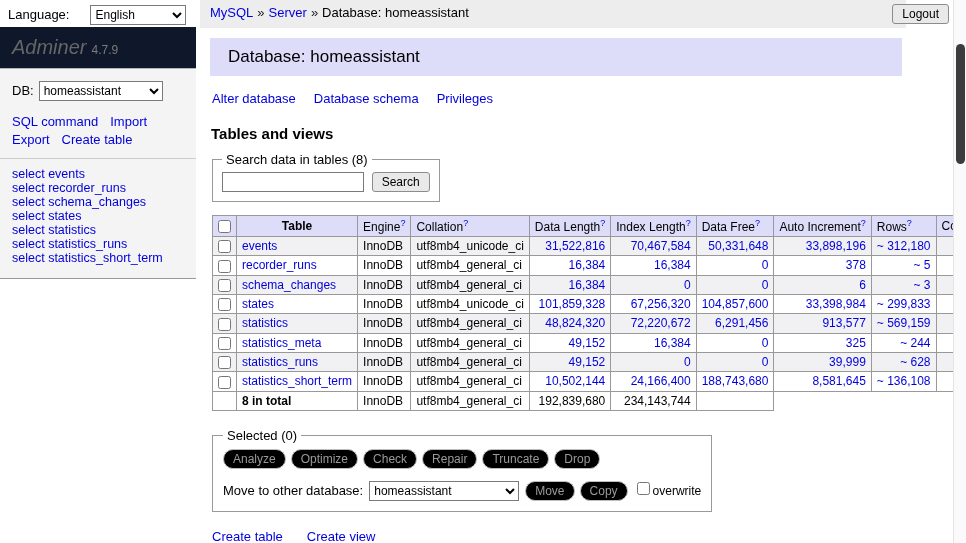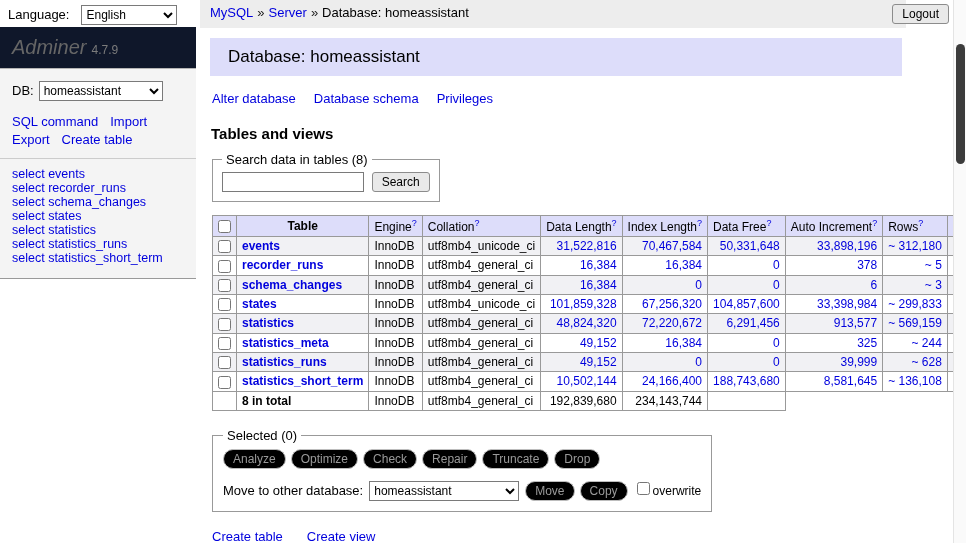--- a/index.html
+++ b/index.html
@@ -18,21 +18,21 @@
     padding: 2px 9px; color: #000; cursor: pointer;
   }
   button:disabled { color: #9a9a9a; background: #000000; border-color: #bdbdbd; border-radius: 10px; }
   select, input[type=text] {
     font-family: "Liberation Sans", sans-serif; font-size: 12px;
     border: 1px solid #7a7a7a; background: #fff; height: 20px;
   }
 
   
   .lang-row { position: absolute; top: 5px; left: 8px; }
-  .lang-row select { width: 96px; margin-left: 12px; }
+  .lang-row select { width: 96px; margin-left: 21px; }
   .breadcrumb {
     position: absolute; top: 0; left: 200px; width: 706px; height: 28px;
     background: #ededed; line-height: 26px; padding: 0 10px; white-space: nowrap;
   }
   .breadcrumb .sep { color: #222; margin: 0 4px; }
   .logout-btn { position: absolute; top: 4px; right: 17px; }
 
   
   .scrollbar { position: absolute; right: 0; top: 0; width: 13px; height: 543px; background: #fafafa; border-left: 1px solid #e4e4e4; }
   .scrollbar .thumb { position: absolute; left: 2px; top: 44px; width: 9px; height: 120px; background: #3c3c3c; border-radius: 5px; }
@@ -60,21 +60,21 @@
   .search-fs { margin: 10px 0 0 2px; }
   .search-fs input[type=text] { width: 142px; margin-right: 4px; }
 
   table.tables { border-collapse: collapse; margin: 13px 0 0 2px; font-size: 12px; }
   table.tables th, table.tables td { border: 1px solid #999; padding: 2px 5px; height: 16px; white-space: nowrap; }
   table.tables thead th { background: #ddddfa; font-weight: normal; text-align: left; }
   table.tables thead th.tname { font-weight: bold; text-align: center; }
   table.tables thead th:first-child { text-align: center; }
   table.tables sup { font-size: 9px; }
   table.tables tbody tr:nth-child(odd) { background: #f1f1f4; }
-  table.tables td.name a { font-weight: bold; }
+  table.tables td.name a { font-weight: normal; }
   table.tables td.num { text-align: right; }
   table.tables td.num.dark { color: #000; }
   table.tables td:first-child { text-align: center; width: 22px; }
   table.tables input[type=checkbox] { margin: 0; vertical-align: middle; }
   table.tables .bold { font-weight: bold; }
   table.tables td.nob { border: none; background: #fff; }
 
   .selected-fs { margin: 17px 0 0 2px; padding: 6px 10px 10px; }
   .selected-fs .btn-row button { margin-right: 5px; }
   .selected-fs .move-row { margin-top: 10px; white-space: nowrap; }

